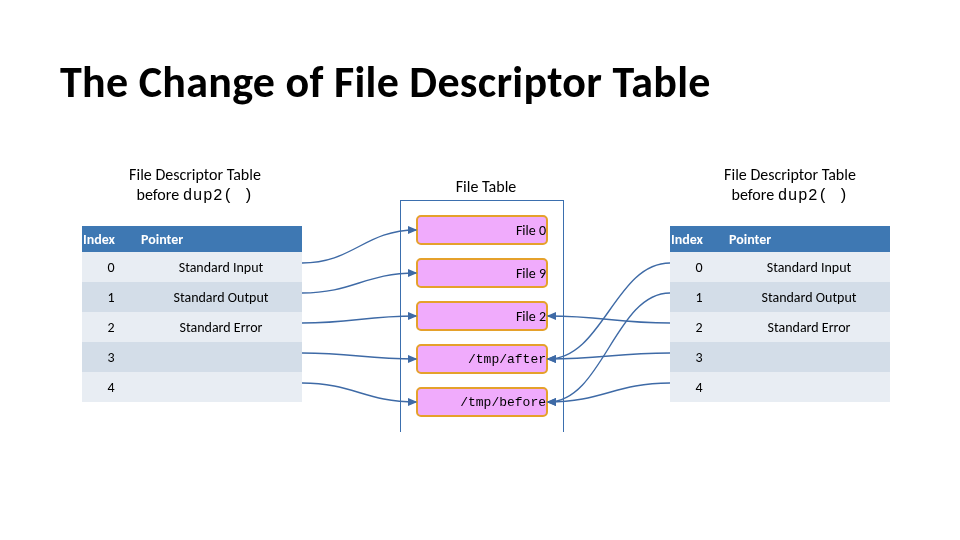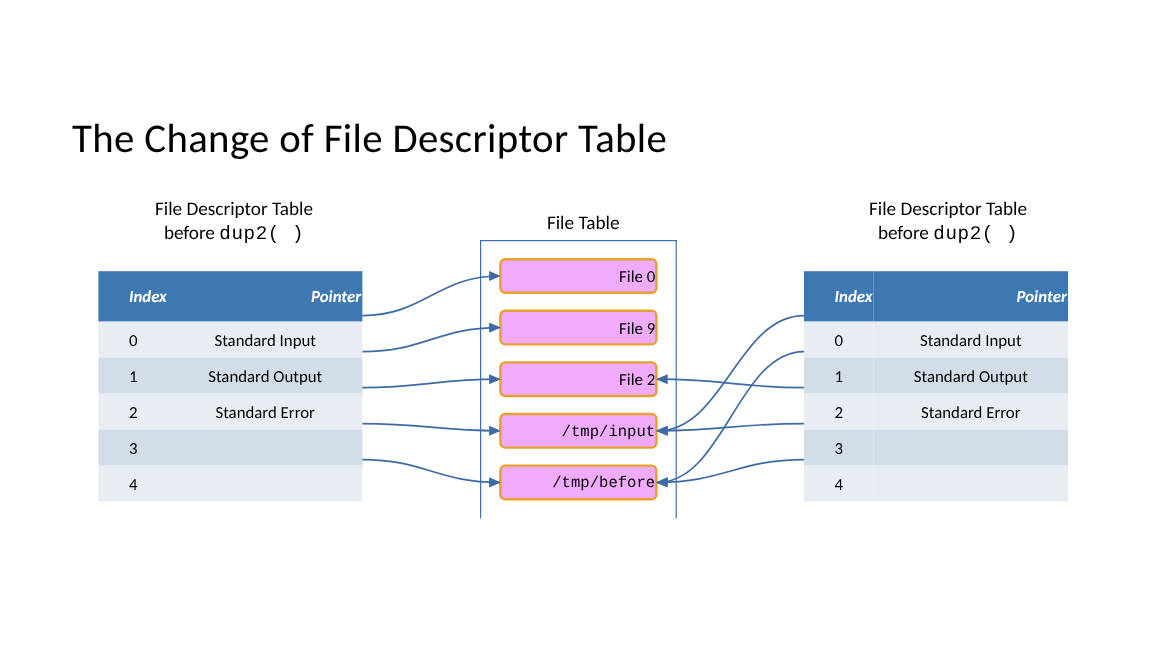--- a/index.html
+++ b/index.html
@@ -9,24 +9,23 @@
     height: 540px;
     background: #fff;
     font-family: "Calibri", "Segoe UI", Arial, sans-serif;
     color: #000;
     position: relative;
   }
   .title {
     position: absolute;
     left: 60px;
     top: 55px;
-    font-size: 34px;
-    font-weight: 400;
+    font-size: 44px;
+    font-weight: 700;
     letter-spacing: 0.3px;
-    margin-top: 41px;
   }
 
   .caption {
     position: absolute;
     text-align: center;
     font-size: 16px;
     line-height: 1.25;
   }
   .caption.left  { left: 85px;  top: 165px; width: 220px; }
   .caption.mid   { left: 436px; top: 177px; width: 100px; }
@@ -41,23 +40,22 @@
     position: absolute;
     border-collapse: collapse;
     font-size: 14px;
   }
   .fdtbl.left  { left: 82px;  top: 226px; }
   .fdtbl.right { left: 670px; top: 226px; }
   .fdtbl th {
     background: #3e78b3;
     color: #fff;
     font-weight: 700;
-    height: 42px;
-    text-align: right;
-    font-style: italic;
+    height: 26px;
+    text-align: left;
   }
   .fdtbl td {
     height: 30px;
     text-align: center;
   }
   .fdtbl tr:nth-child(even) td { background: #e8edf3; }
   .fdtbl tr:nth-child(odd)  td { background: #d3dde8; }
   .fdtbl th:first-child, .fdtbl td:first-child { width: 58px; }
   .fdtbl th:last-child,  .fdtbl td:last-child  { width: 162px; }
 
@@ -173,21 +171,21 @@
 <div class="filebox" style="top:215px">
     <span>File 0</span>
   </div>
 <div class="filebox" style="top:258px">
     <span>File 9</span>
   </div>
 <div class="filebox" style="top:301px">
     <span>File 2</span>
   </div>
 <div class="filebox" style="top:344px">
-    <span class="mono">/tmp/input</span>
+    <span class="mono">/tmp/after</span>
   </div>
 <div class="filebox" style="top:387px">
     <span class="mono">/tmp/before</span>
   </div>
 
 <svg class="arrows" viewBox="0 0 960 540">
   <defs>
     <marker id="ahead" markerWidth="8" markerHeight="8" refX="6" refY="3" orient="auto">
       <path d="M0,0 L7,3 L0,6 Z" fill="#3e6aa6"></path>
     </marker>

